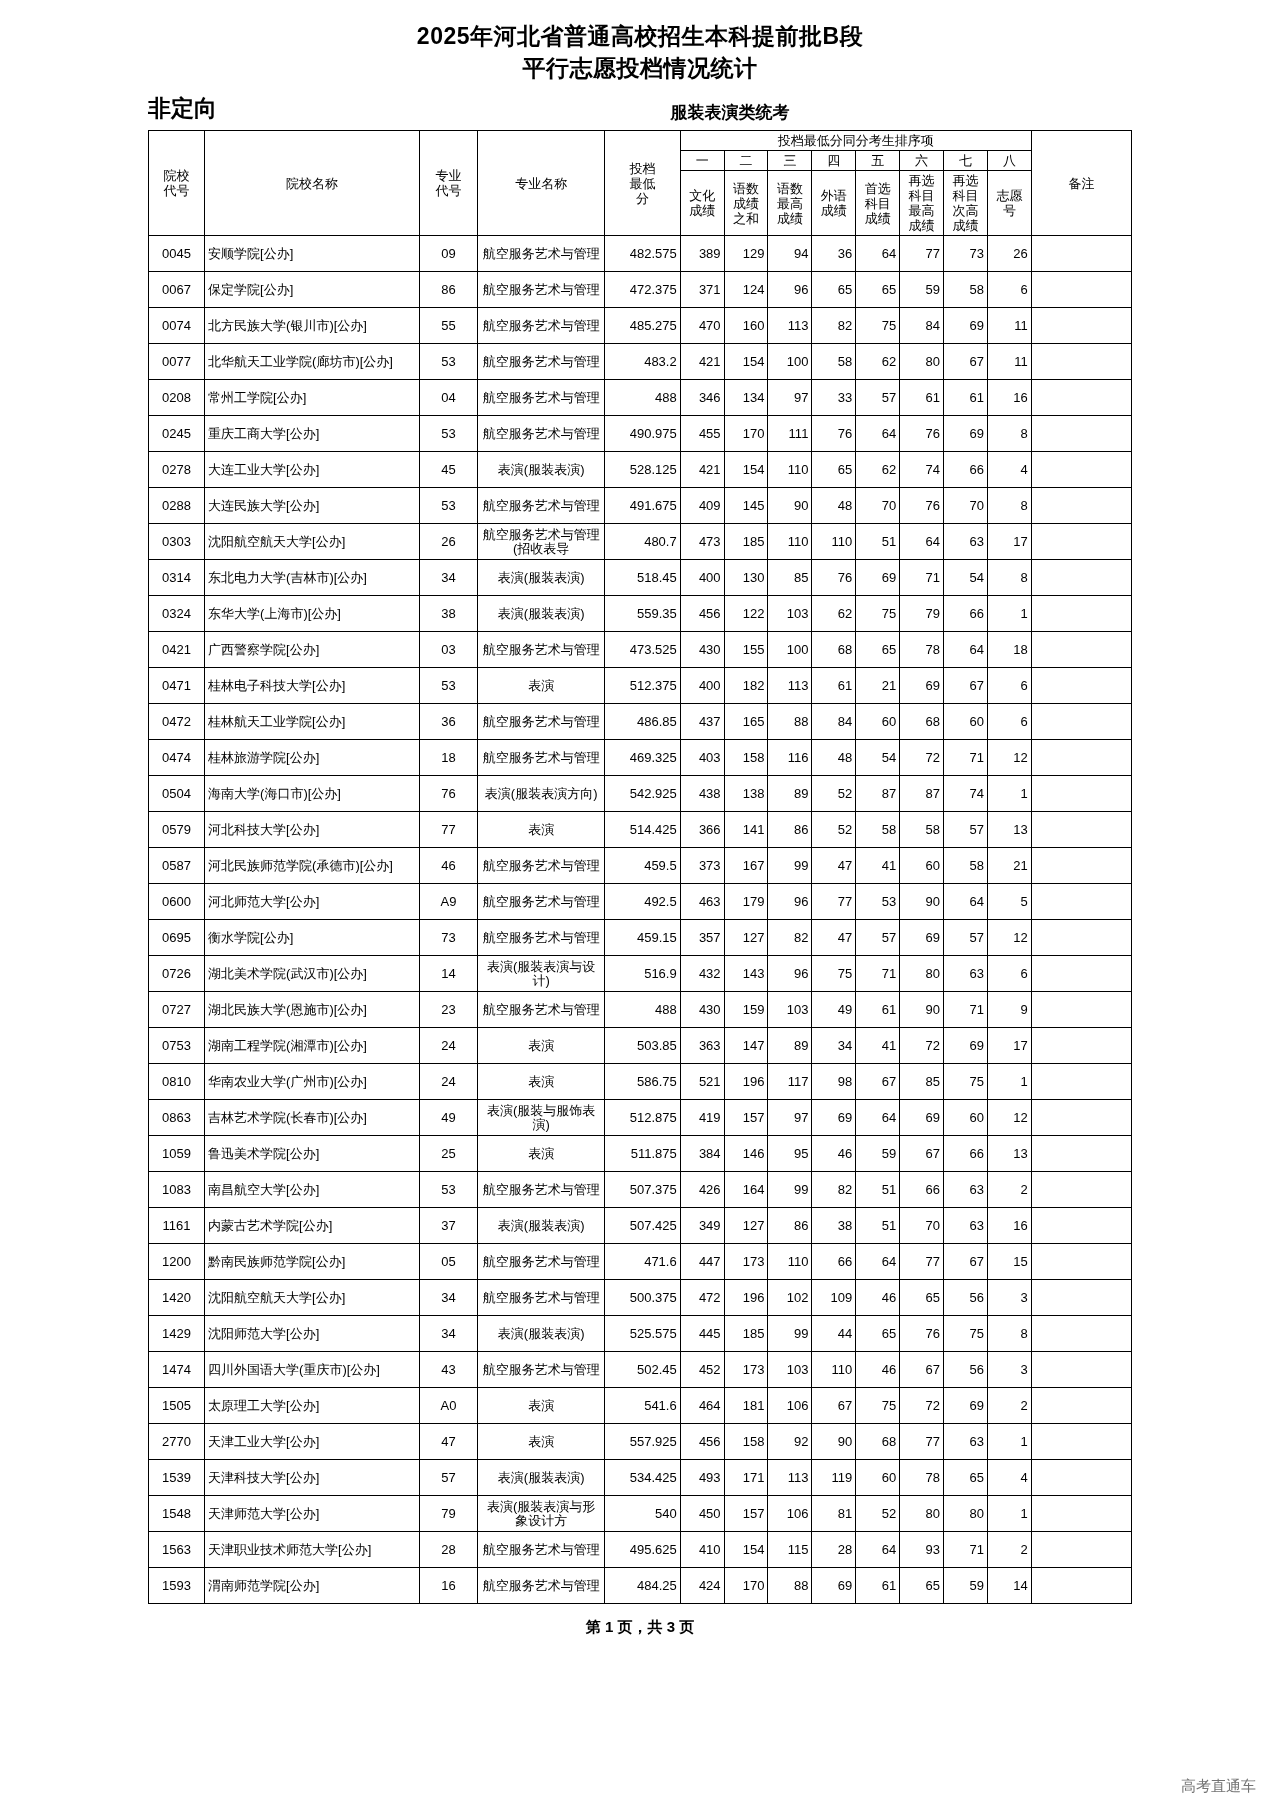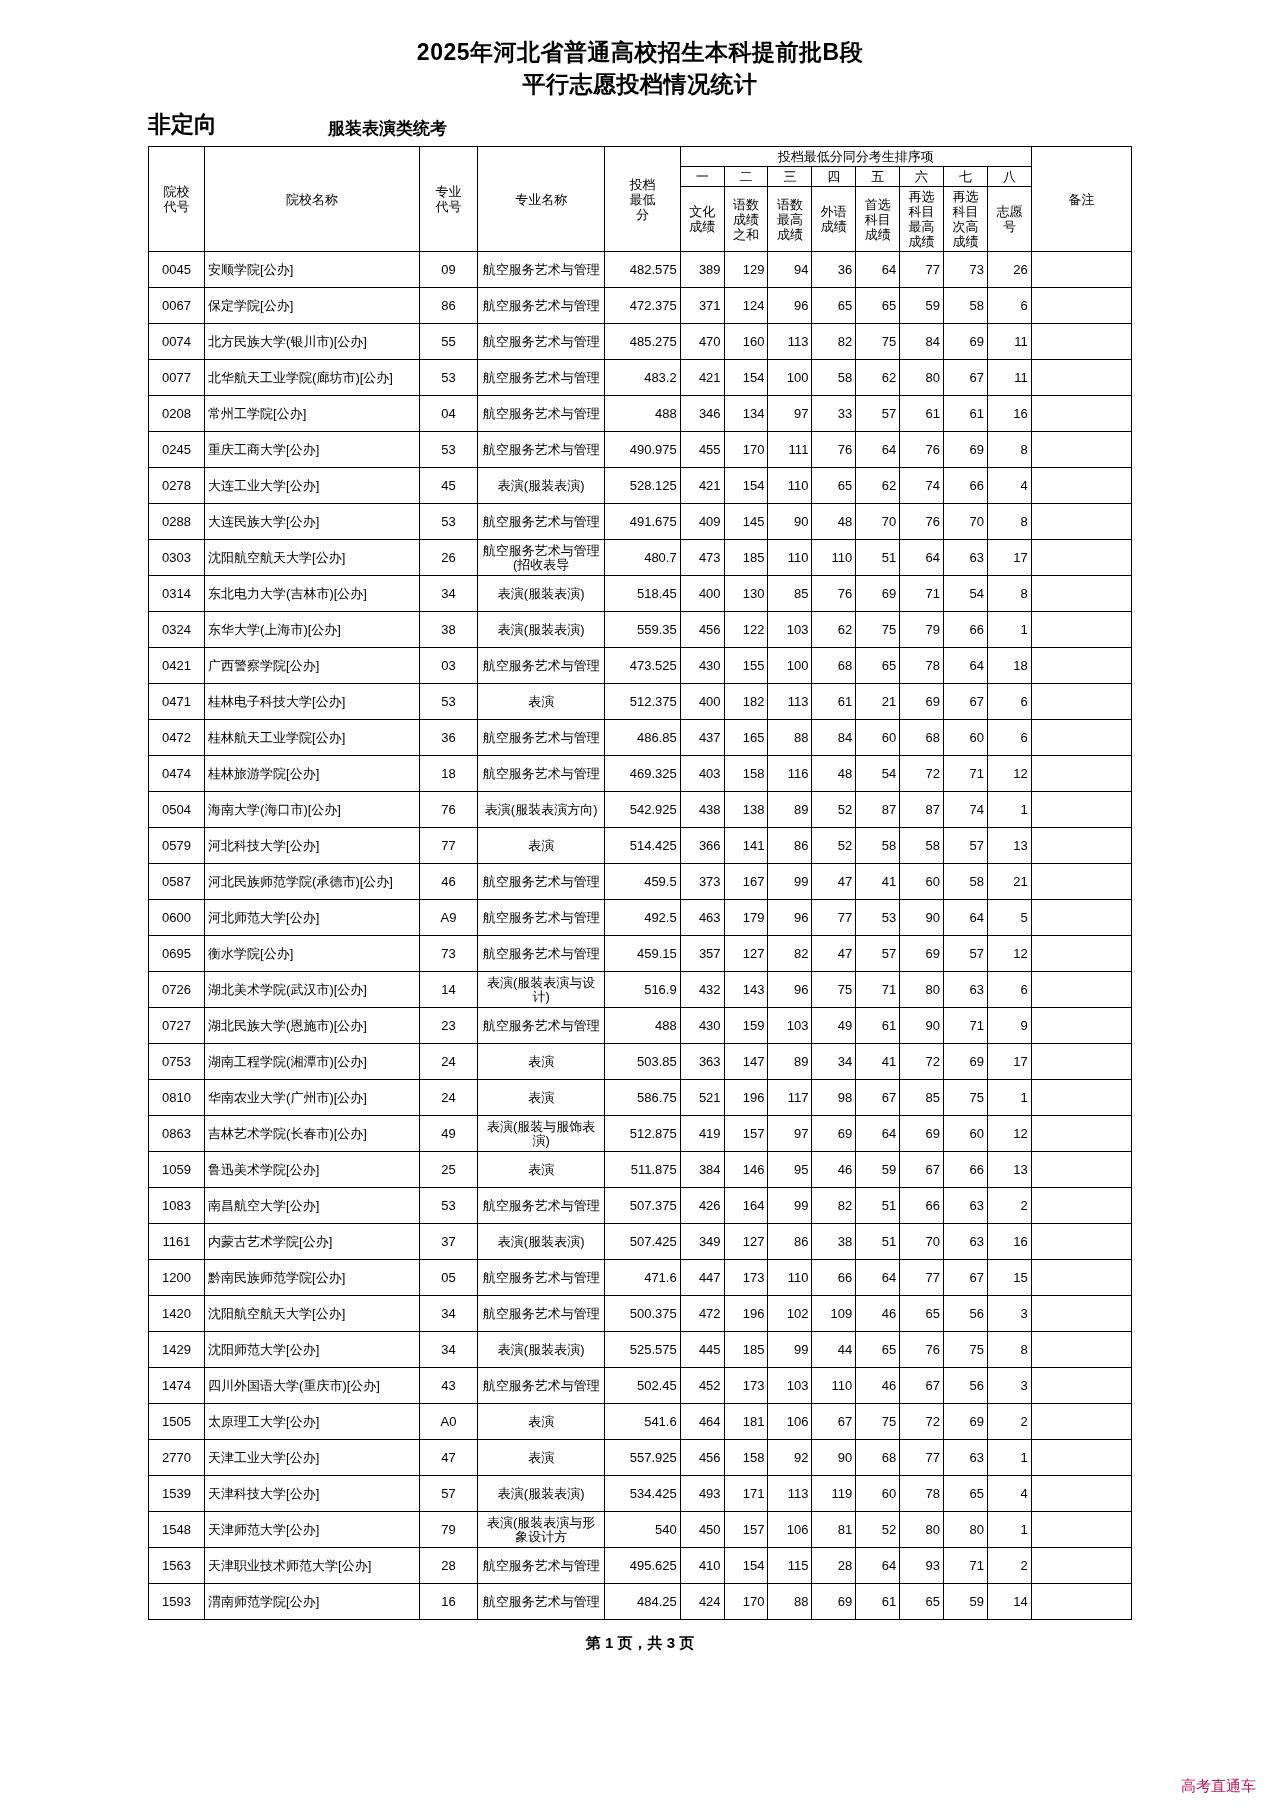--- a/index.html
+++ b/index.html
@@ -11,21 +11,21 @@
   body {
     width: 1280px;
     min-height: 1810px;
     font-family: "Liberation Sans", sans-serif;
     color: #000;
     position: relative;
   }
   .page {
     width: 1280px;
     min-height: 1810px;
-    padding: 36px 148px 0 148px;
+    padding: 20px 148px 0 148px;
     position: relative;
   }
   .doc-title {
     text-align: center;
     font-size: 23px;
     font-weight: bold;
     line-height: 32px;
     letter-spacing: 0.5px;
   }
   .doc-title .line2 { display: block; }
@@ -37,20 +37,21 @@
     position: relative;
     height: 24px;
   }
   .subhead-left {
     font-size: 23px;
     font-weight: bold;
   }
   .subhead-center {
     position: absolute;
     left: 0; right: 0;
+    text-align: center;
     font-size: 17px;
     font-weight: bold;
     padding-left: 180px;
   }
   table.main {
     border-collapse: collapse;
     width: 100%;
     table-layout: fixed;
   }
   table.main th, table.main td {
@@ -85,21 +86,21 @@
     font-size: 15px;
     margin-top: 14px;
     padding-bottom: 10px;
     font-weight: bold;
   }
   .watermark {
     position: absolute;
     right: 24px;
     bottom: 14px;
     font-size: 15px;
-    color: #be185d;
+    color: #737373;
   }
 </style>
 </head>
 <body>
 
 <div class="page">
 
   <div class="doc-title">
     <span>2025年河北省普通高校招生本科提前批B段</span>
     <span class="line2">平行志愿投档情况统计</span>

